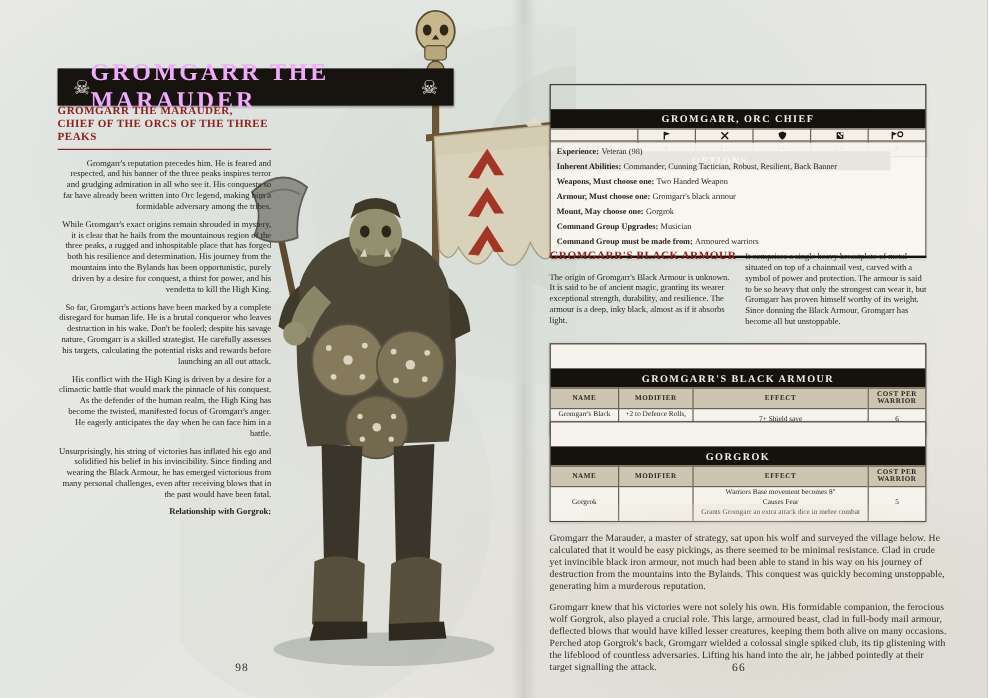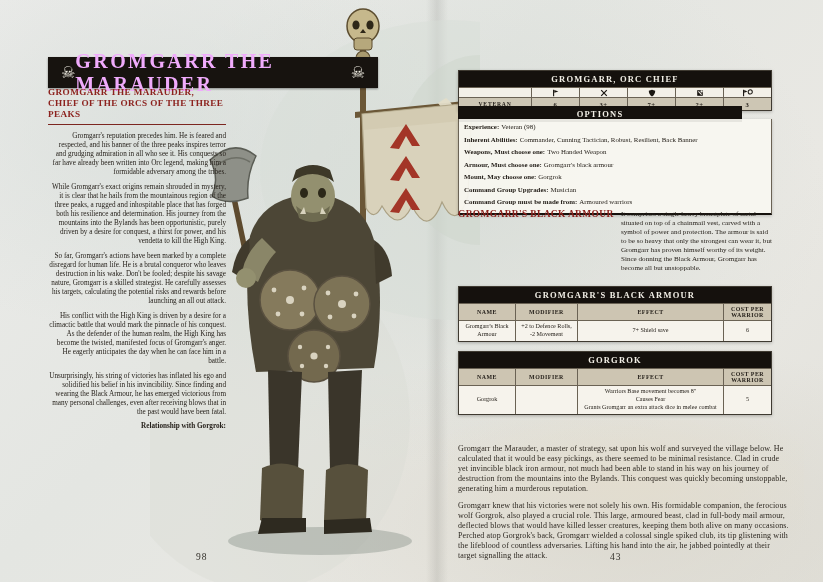--- a/index.html
+++ b/index.html
@@ -23,21 +23,21 @@
   .leftcol{position:absolute;left:48px;top:87px;width:178px;}
   .subtitle{color:#8c221e;font-weight:700;font-variant:small-caps;font-size:9.2px;line-height:1.18;letter-spacing:.4px;}
   .subrule{height:1.6px;background:#7c2620;margin:4px 0 7px 0;}
   .leftcol p{font-size:7.2px;line-height:1.26;margin:0 0 5.5px 0;text-align:right;}
   .leftcol p b{font-size:7.2px;}
   .pagenum{position:absolute;font-size:9.5px;color:#33302a;letter-spacing:1px;}
   
   .art{position:absolute;left:150px;top:0;width:330px;height:582px;}
   
   .blkbar{background:#15110d;color:#f2efe6;font-variant:small-caps;font-weight:700;
-    text-align:center;letter-spacing:1.2px;font-size:8.5px;padding:3px 0;}
+    text-align:center;letter-spacing:1.2px;font-size:8.5px;padding:3px 0;margin-top:20px;}
   .statwrap{position:absolute;left:458px;top:70px;width:314px;border:1px solid #3f3a31;box-sizing:border-box;
     box-shadow:0 1px 3px rgba(0,0,0,.25);}
   .statgrid{display:grid;grid-template-columns:72px repeat(5,1fr);}
   .statgrid>div{border-left:1px solid #6a6254;border-top:1px solid #6a6254;display:flex;align-items:center;justify-content:center;}
   .statgrid>div:first-child{border-left:none;}
   .iconrow>div{background:#f3f0e8;height:9px;}
   .valrow>div{background:#cdc6b4;height:12px;font-size:6.6px;font-weight:700;letter-spacing:.5px;}
   .valrow .rowlabel{font-size:5.6px;letter-spacing:.8px;}
   .optbox{position:absolute;left:458px;top:119px;width:314px;box-sizing:border-box;
     background:rgba(249,247,241,.92);border:1px solid #6a6254;border-top:none;border-bottom:2.5px solid #15110d;
@@ -228,20 +228,21 @@
     <div class="opt-line"><b>Experience:</b><span>Veteran (98)</span></div>
     <div class="opt-line"><b>Inherent Abilities:</b><span>Commander, Cunning Tactician, Robust, Resilient, Back Banner</span></div>
     <div class="opt-line"><b>Weapons, Must choose one:</b><span>Two Handed Weapon</span></div>
     <div class="opt-line"><b>Armour, Must choose one:</b><span>Gromgarr's black armour</span></div>
     <div class="opt-line"><b>Mount, May choose one:</b><span>Gorgrok</span></div>
     <div class="opt-line"><b>Command Group Upgrades:</b><span>Musician</span></div>
     <div class="opt-line"><b>Command Group must be made from:</b><span>Armoured warriors</span></div>
   </div>
 
   <div class="secheading">GROMGARR'S BLACK ARMOUR</div>
+  <div class="coltext" style="left:458px;top:227px;">The origin of Gromgarr's Black Armour is unknown. It is said to be of ancient magic, granting its wearer exceptional strength, durability, and resilience. The armour is a deep, inky black, almost as if it absorbs light.</div>
   <div class="coltext" style="left:621px;top:210px;">It comprises a single heavy breastplate of metal situated on top of a chainmail vest, carved with a symbol of power and protection. The armour is said to be so heavy that only the strongest can wear it, but Gromgarr has proven himself worthy of its weight. Since donning the Black Armour, Gromgarr has become all but unstoppable.</div>
 
   <div class="rtable" style="top:286px;">
     <div class="blkbar">GROMGARR'S BLACK ARMOUR</div>
     <div class="rtgrid">
       <div class="hcell">NAME</div>
       <div class="hcell">MODIFIER</div>
       <div class="hcell">EFFECT</div>
       <div class="hcell">COST PER WARRIOR</div>
       <div class="dcell">Gromgarr's Black Armour</div>
@@ -268,15 +269,15 @@
       <div class="dcell">5</div>
     </div>
   </div>
 
   <div class="storyback"></div>
   <div class="story">
     <p>Gromgarr the Marauder, a master of strategy, sat upon his wolf and surveyed the village below. He calculated that it would be easy pickings, as there seemed to be minimal resistance. Clad in crude yet invincible black iron armour, not much had been able to stand in his way on his journey of destruction from the mountains into the Bylands. This conquest was quickly becoming unstoppable, generating him a murderous reputation.</p>
     <p>Gromgarr knew that his victories were not solely his own. His formidable companion, the ferocious wolf Gorgrok, also played a crucial role. This large, armoured beast, clad in full-body mail armour, deflected blows that would have killed lesser creatures, keeping them both alive on many occasions. Perched atop Gorgrok's back, Gromgarr wielded a colossal single spiked club, its tip glistening with the lifeblood of countless adversaries. Lifting his hand into the air, he jabbed pointedly at their target signalling the attack.</p>
   </div>
 
-  <div class="pagenum" style="left:610px;top:552px;">43</div>
+  <div class="pagenum" style="left:610px;top:552px;">66</div>
 
 </div>
 
 </body></html>

